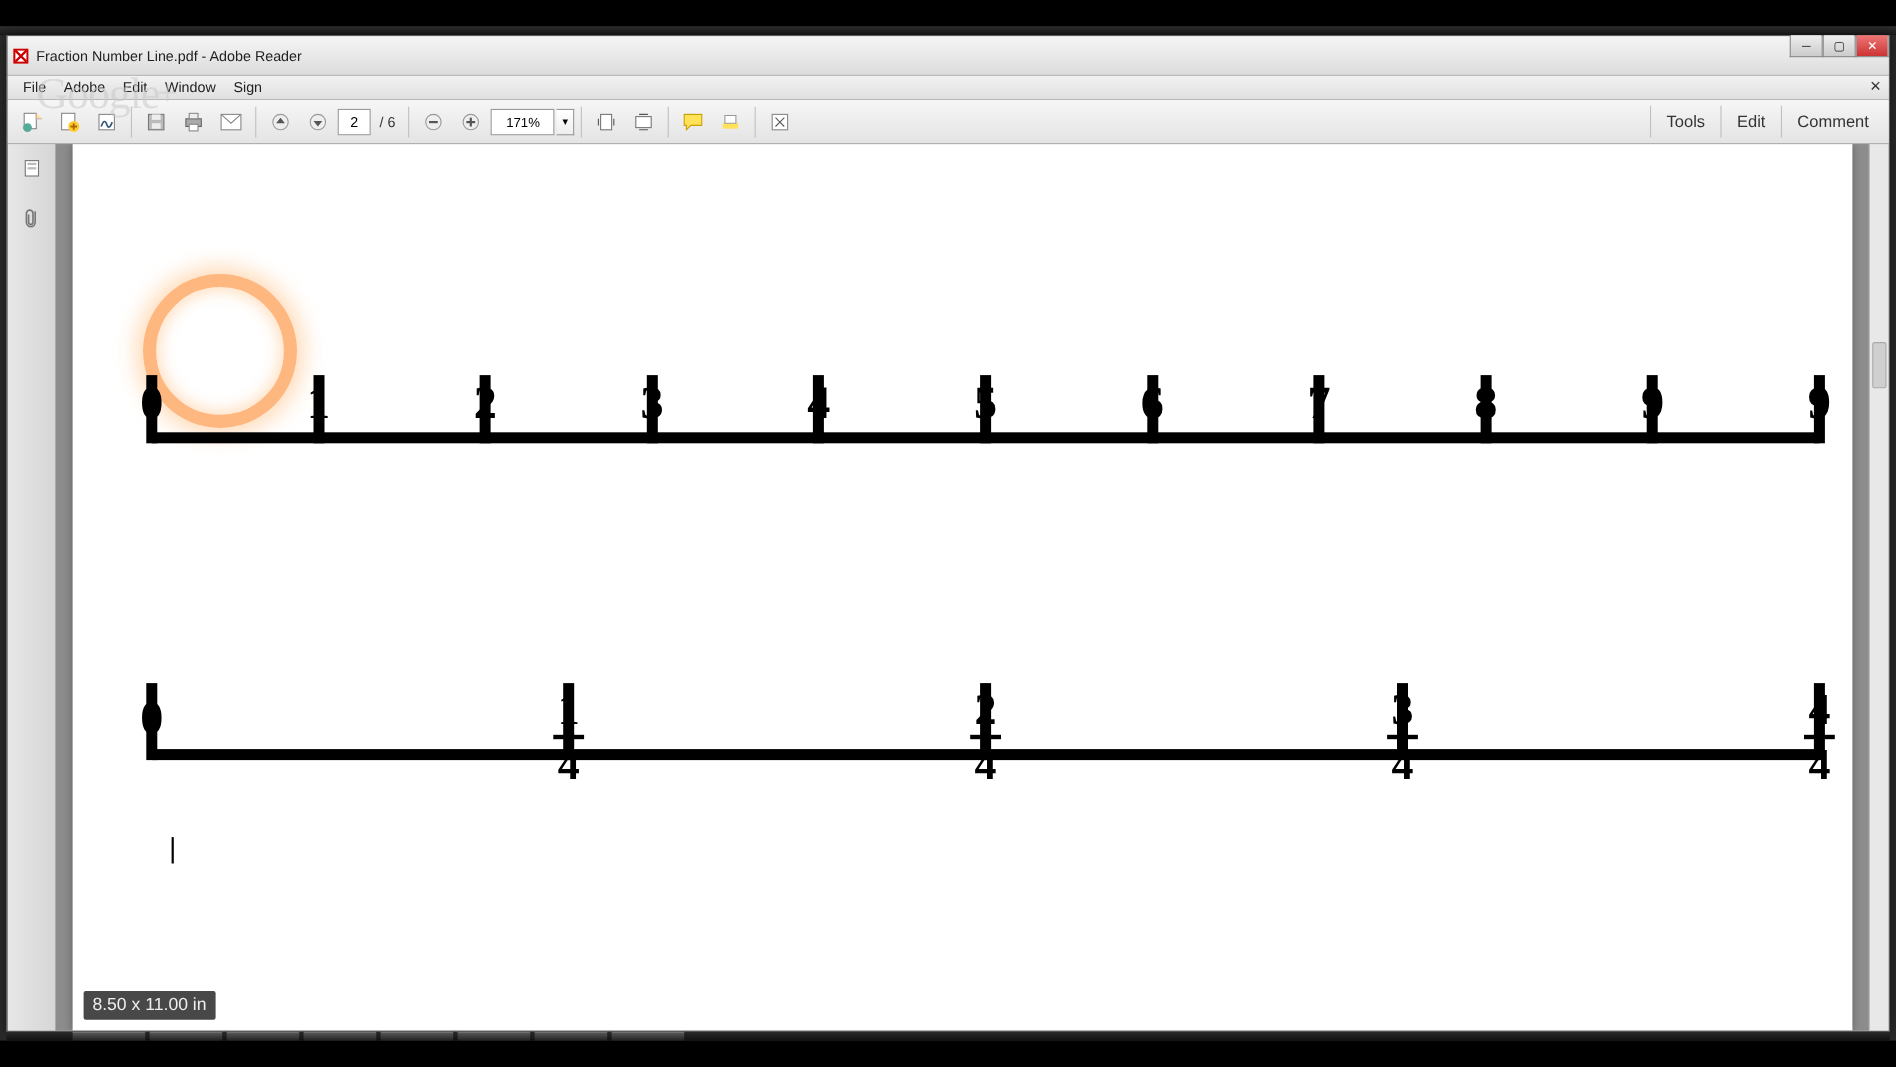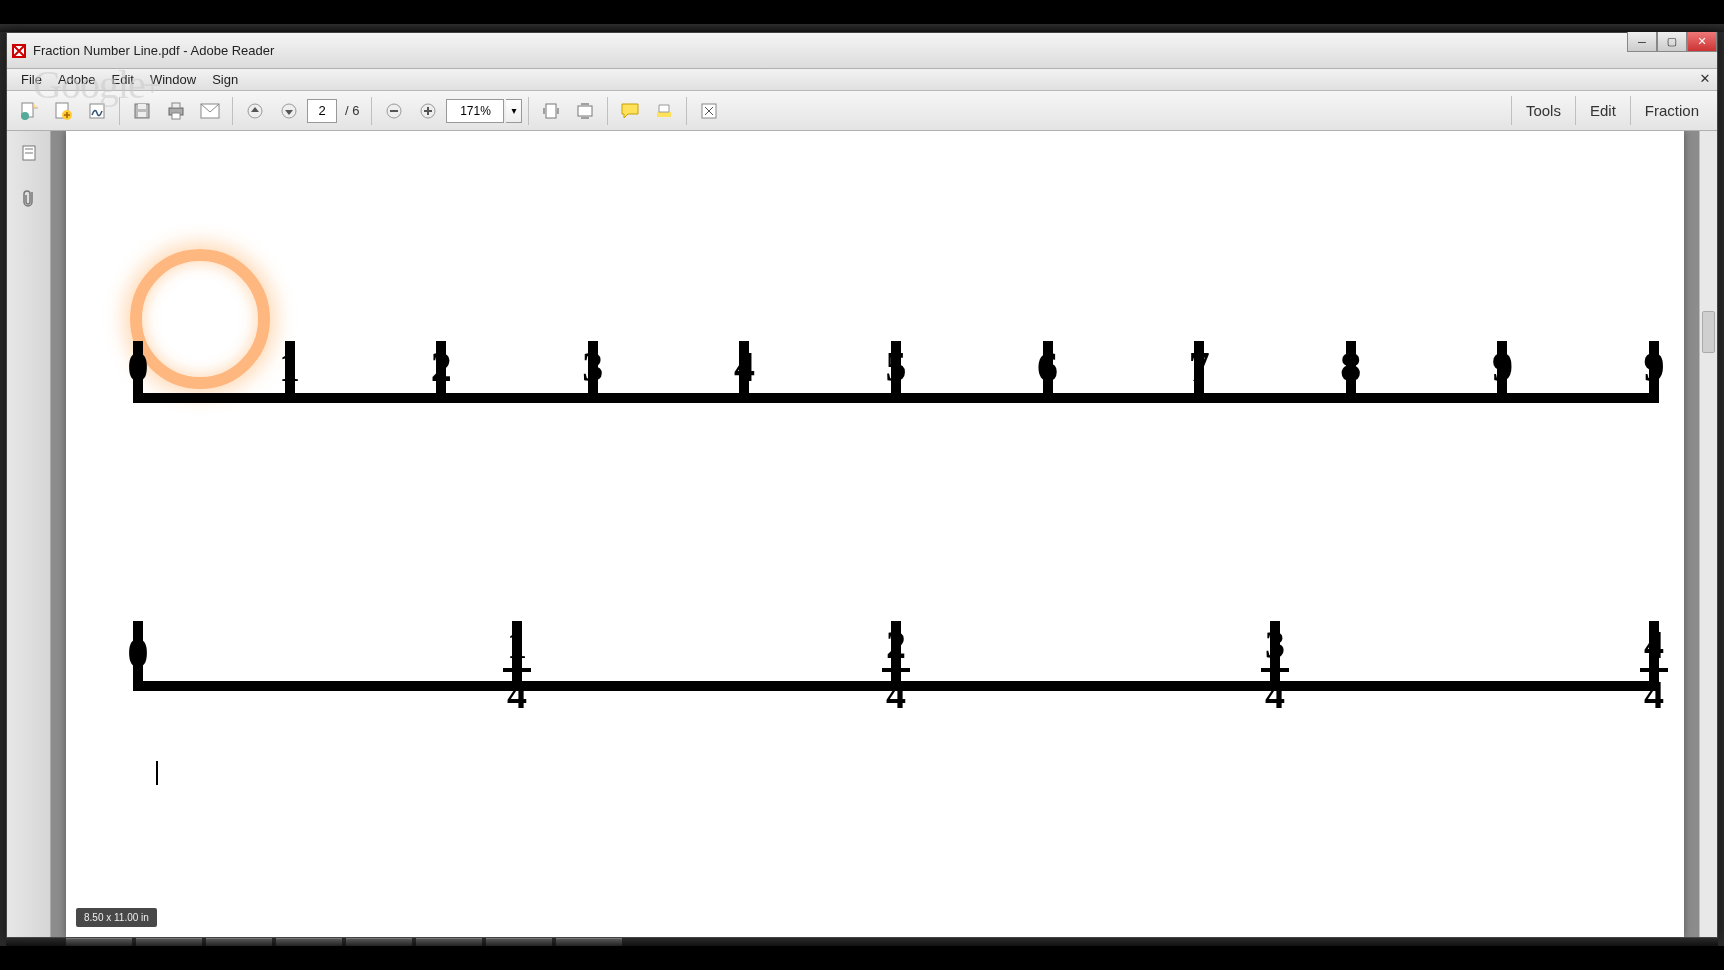--- a/index.html
+++ b/index.html
@@ -199,21 +199,21 @@
     position:absolute;
     width:140px; height:140px;
     border-radius:50%;
     border:12px solid rgba(255,145,60,.65);
     box-shadow: 0 0 20px 6px rgba(255,160,70,.4), inset 0 0 14px 3px rgba(255,160,70,.35);
     pointer-events:none;
   }
   .dim-badge {
     position:absolute; left:10px; bottom:10px;
     background: rgba(40,40,40,.85); color:#eee;
-    font-size:10px; padding:4px 8px; border-radius:2px;
+    font-size:16px; padding:4px 8px; border-radius:2px;
   }
 
   .taskbar-strip {
     position:absolute; left:6px; right:6px; bottom:0; height:8px;
     background: linear-gradient(#2a2a2a,#111);
   }
   .taskbar-items { position:absolute; bottom:0; left:60px; display:flex; gap:4px;}
   .taskbar-items div { width:66px; height:8px; background: linear-gradient(#555,#222); border-top:1px solid #777;}
 </style>
 </head>
@@ -359,21 +359,21 @@
       <div class="tb-btn">
           <svg width="18" height="18" viewBox="0 0 18 18">
             <rect x="2" y="2" width="14" height="14" fill="#fff" stroke="#888"></rect>
             <path d="M5 5l4 4M13 5l-4 4M5 13l4-4M13 13l-4-4" stroke="#555"></path>
           </svg>
         </div>
 
       <div class="right-panel-tabs">
         <div class="rp-tab">Tools</div>
         <div class="rp-tab">Edit</div>
-        <div class="rp-tab">Fraction</div>
+        <div class="rp-tab">Comment</div>
       </div>
     </div>
 
     <div class="workspace">
       <div class="sidebar">
         <div class="sb-btn">
             <svg width="18" height="18" viewBox="0 0 18 18">
               <rect x="3" y="2" width="12" height="14" fill="#fff" stroke="#777"></rect>
               <rect x="5" y="4" width="8" height="2" fill="#bbb"></rect>
               <rect x="5" y="8" width="8" height="2" fill="#bbb"></rect>

